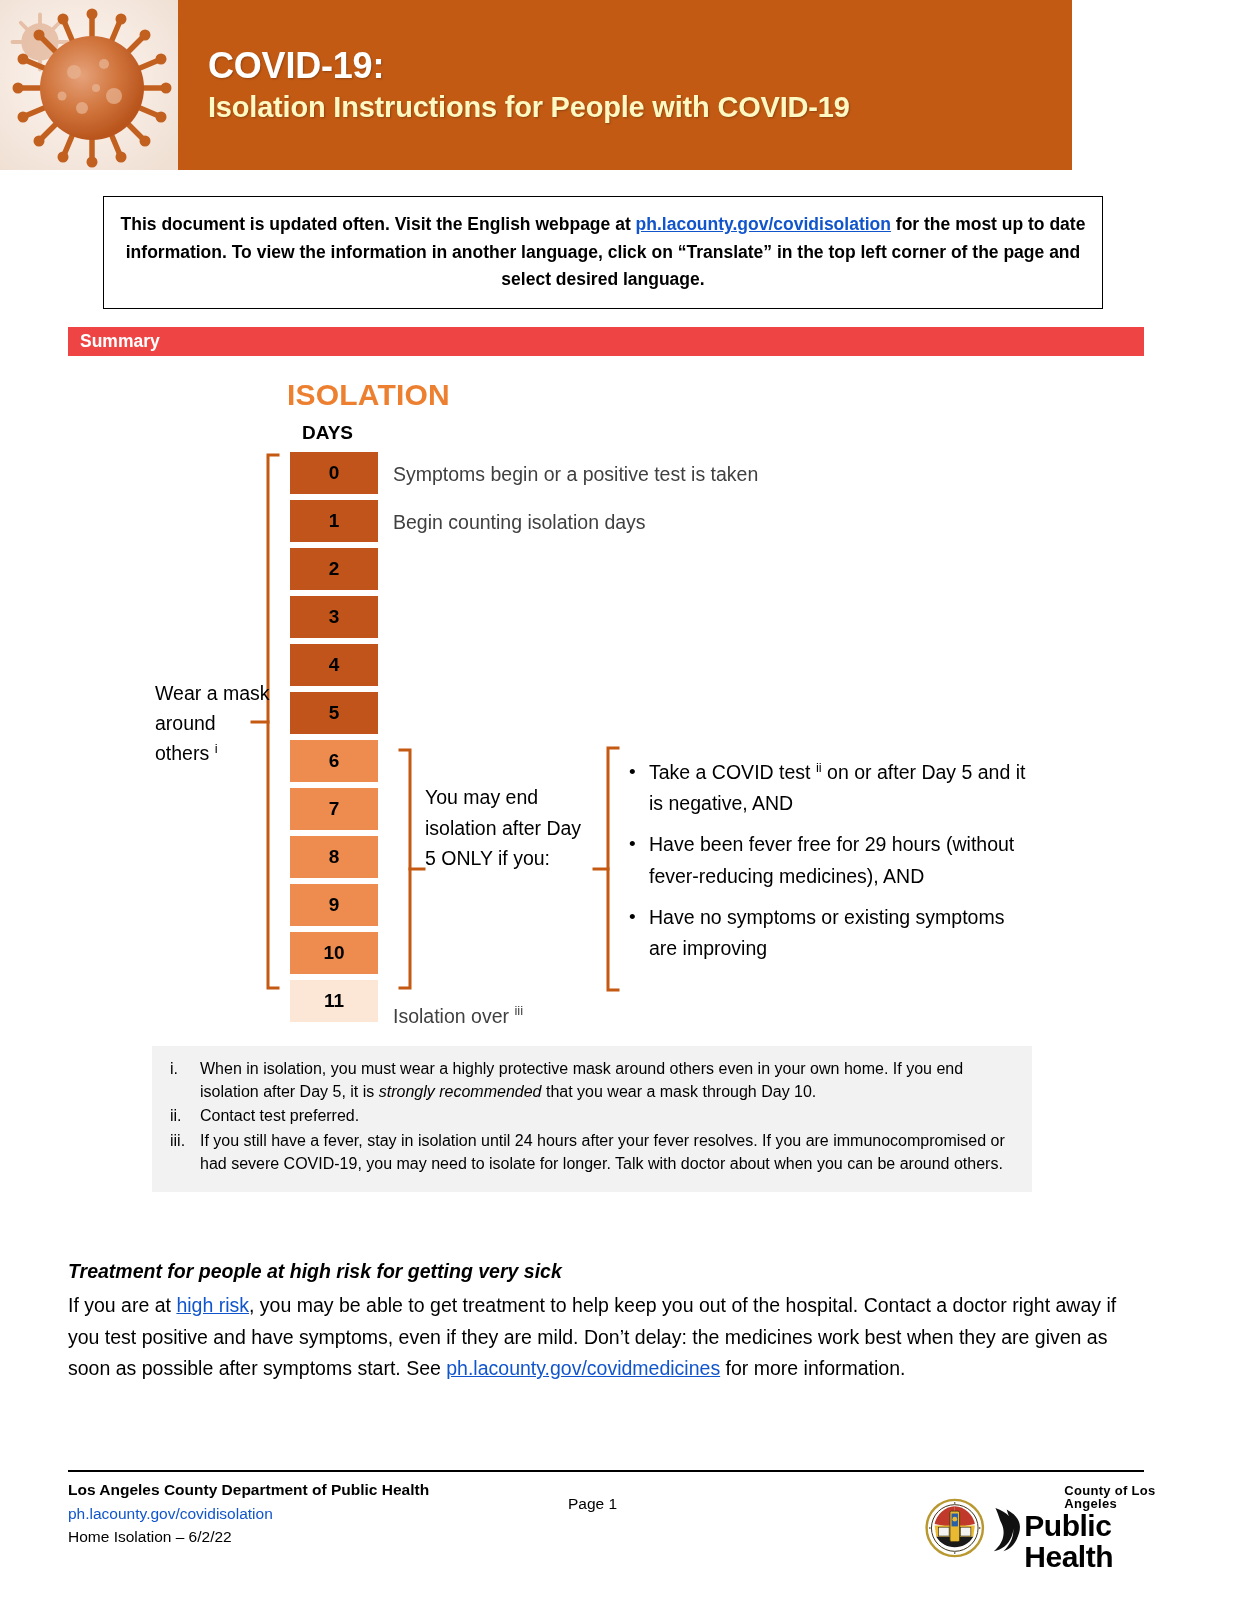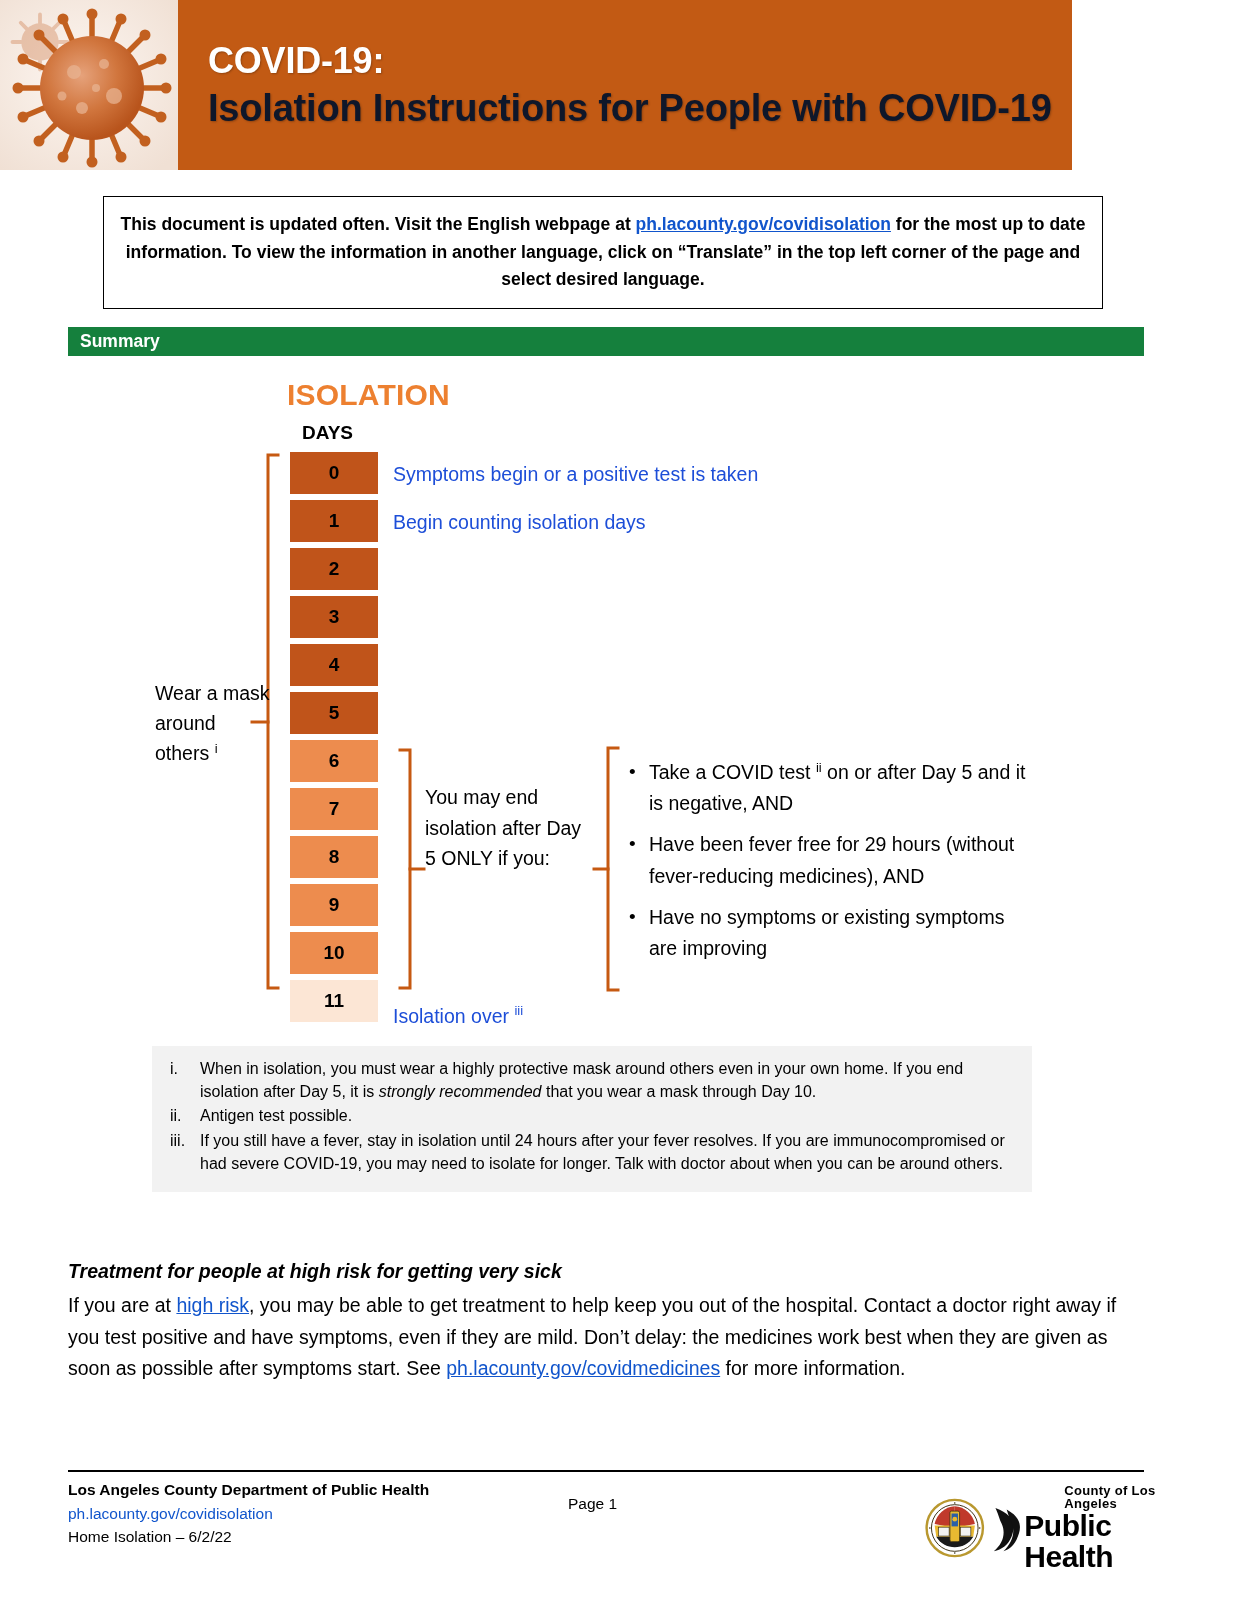--- a/index.html
+++ b/index.html
@@ -38,22 +38,22 @@
   }
   .header-line1 {
     color: #ffffff;
     font-size: 36px;
     font-weight: bold;
     line-height: 1.28;
     letter-spacing: -0.2px;
     text-shadow: 1px 1px 2px rgba(0,0,0,0.25);
   }
   .header-line2 {
-    color: #0f172a;
-    font-size: 38px;
+    color: #fef9c3;
+    font-size: 29px;
     font-weight: bold;
     line-height: 1.28;
     letter-spacing: -0.2px;
     text-shadow: 1px 1px 2px rgba(0,0,0,0.25);
   }
 
   
   .notice {
     position: absolute;
     left: 103px; top: 196px;
@@ -69,21 +69,21 @@
   .notice a {
     color: #1155CC;
     text-decoration: underline;
   }
 
   
   .summary-bar {
     position: absolute;
     left: 68px; top: 327px;
     width: 1076px; height: 29px;
-    background: #15803d;
+    background: #ef4444;
     color: #ffffff;
     font-size: 17.5px;
     font-weight: bold;
     display: flex;
     align-items: center;
     padding-left: 12px;
   }
 
   
   .diagram { position: absolute; left: 0; top: 0; width: 1060px; height: 1600px; pointer-events: none; }
@@ -121,21 +121,21 @@
     font-weight: bold;
     color: #000;
   }
   .day-dark  { background: #C0541A; }
   .day-light { background: #ED8C4E; }
   .day-pale  { background: #FCE6D5; }
 
   .day-desc {
     position: absolute;
     font-size: 19.5px;
-    color: #1d4ed8;
+    color: #404040;
     white-space: nowrap;
   }
   .desc-0  { left: 393px; top: 463px; }
   .desc-1  { left: 393px; top: 511px; }
   .desc-11 { left: 393px; top: 1003px; }
   .sup { font-size: 13px; vertical-align: super; }
 
   
   .bracket { position: absolute; }
 
@@ -413,21 +413,21 @@
   </ul>
 </div>
 
 <div class="footnotes">
   <div class="fn-row">
     <div class="fn-num">i.</div>
     <div class="fn-text"><span>When in isolation, you must wear a highly protective mask around others even in your own home. If you end isolation after Day 5, it is </span><span class="ital">strongly recommended</span><span> that you wear a mask through Day 10.</span></div>
   </div>
   <div class="fn-row">
     <div class="fn-num">ii.</div>
-    <div class="fn-text">Antigen test possible.</div>
+    <div class="fn-text">Contact test preferred.</div>
   </div>
   <div class="fn-row">
     <div class="fn-num">iii.</div>
     <div class="fn-text">If you still have a fever, stay in isolation until 24 hours after your fever resolves. If you are immunocompromised or had severe COVID-19, you may need to isolate for longer. Talk with doctor about when you can be around others.</div>
   </div>
 </div>
 
 <div class="treat-head">Treatment for people at high risk for getting very sick</div>
 <div class="treat-body"><span>If you are at </span><a href="#">high risk</a><span>, you may be able to get treatment to help keep you out of the hospital. Contact a doctor right away if you test positive and have symptoms, even if they are mild. Don’t delay: the medicines work best when they are given as soon as possible after symptoms start. See </span><a href="#" class="teal">ph.lacounty.gov/covidmedicines</a><span> for more information.</span></div>
 

